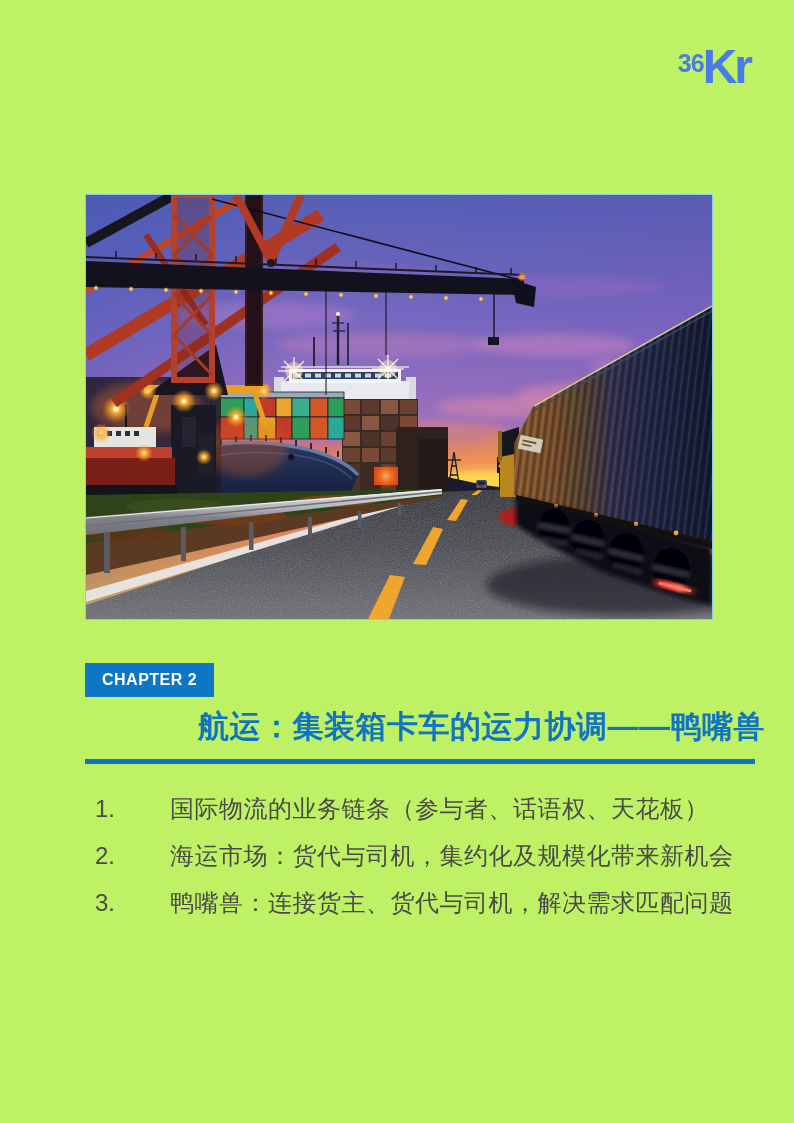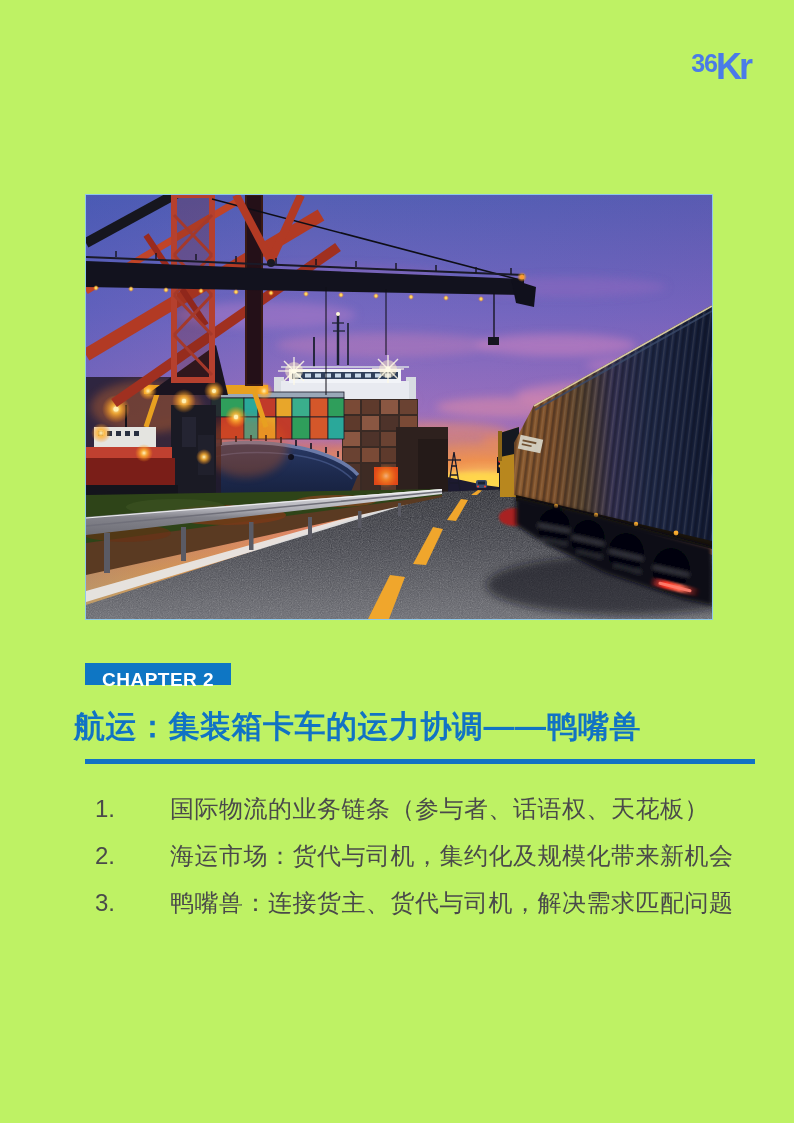--- a/index.html
+++ b/index.html
@@ -3,33 +3,33 @@
 <meta charset="utf-8">
 <style>
   html,body{margin:0;padding:0;background:#ffffff;}
   .page{position:relative;width:794px;height:1123px;background:#bef264;overflow:hidden;
         font-family:"Liberation Sans","DejaVu Sans",sans-serif;}
 
   
   .logo{position:absolute;top:46px;right:44px;display:flex;align-items:flex-start;
         color:#4A7BE8;user-select:none;}
   .logo .l36{font-weight:bold;font-size:25px;letter-spacing:-1px;margin-top:3px;}
-  .logo .lkr{font-weight:bold;font-size:36px;line-height:42px;letter-spacing:-3px;margin-left:-1px;}
+  .logo .lkr{font-weight:bold;font-size:48px;line-height:42px;letter-spacing:-3px;margin-left:-1px;}
 
   
   .hero{position:absolute;left:85px;top:194px;width:626px;height:424px;
         border:1px solid #8FC8EA;background:#6a6ac0;}
   .hero svg{display:block;}
 
   
-  .badge{position:absolute;left:85px;top:663px;height:22px;line-height:34px;
+  .badge{position:absolute;left:85px;top:663px;height:34px;line-height:34px;
          padding:0 17px;background:#0E76C4;color:#ffffff;font-weight:bold;
-         font-size:19px;letter-spacing:0.5px;}
-  .title{position:absolute;left:74px;top:706px;width:680px;color:#1173C4;
-         font-weight:bold;font-size:31px;letter-spacing:0.5px;white-space:nowrap;}
+         font-size:16px;letter-spacing:0.5px;}
+  .title{position:absolute;left:85px;top:706px;width:680px;color:#1173C4;
+         font-weight:bold;font-size:31px;letter-spacing:0.5px;white-space:nowrap;text-align:right;}
   .rule{position:absolute;left:85px;top:759px;width:670px;height:5px;background:#1173C4;}
 
   
   .toc{position:absolute;left:95px;top:795px;width:640px;}
   .toc-item{display:flex;align-items:flex-start;color:#4A4A4A;font-size:24px;
             line-height:28px;margin-bottom:19px;}
   .toc-item .num{width:32px;flex:0 0 32px;}
   .toc-item .txt{flex:1;letter-spacing:0.5px;margin-left:43px;}
 </style>
 </head>

